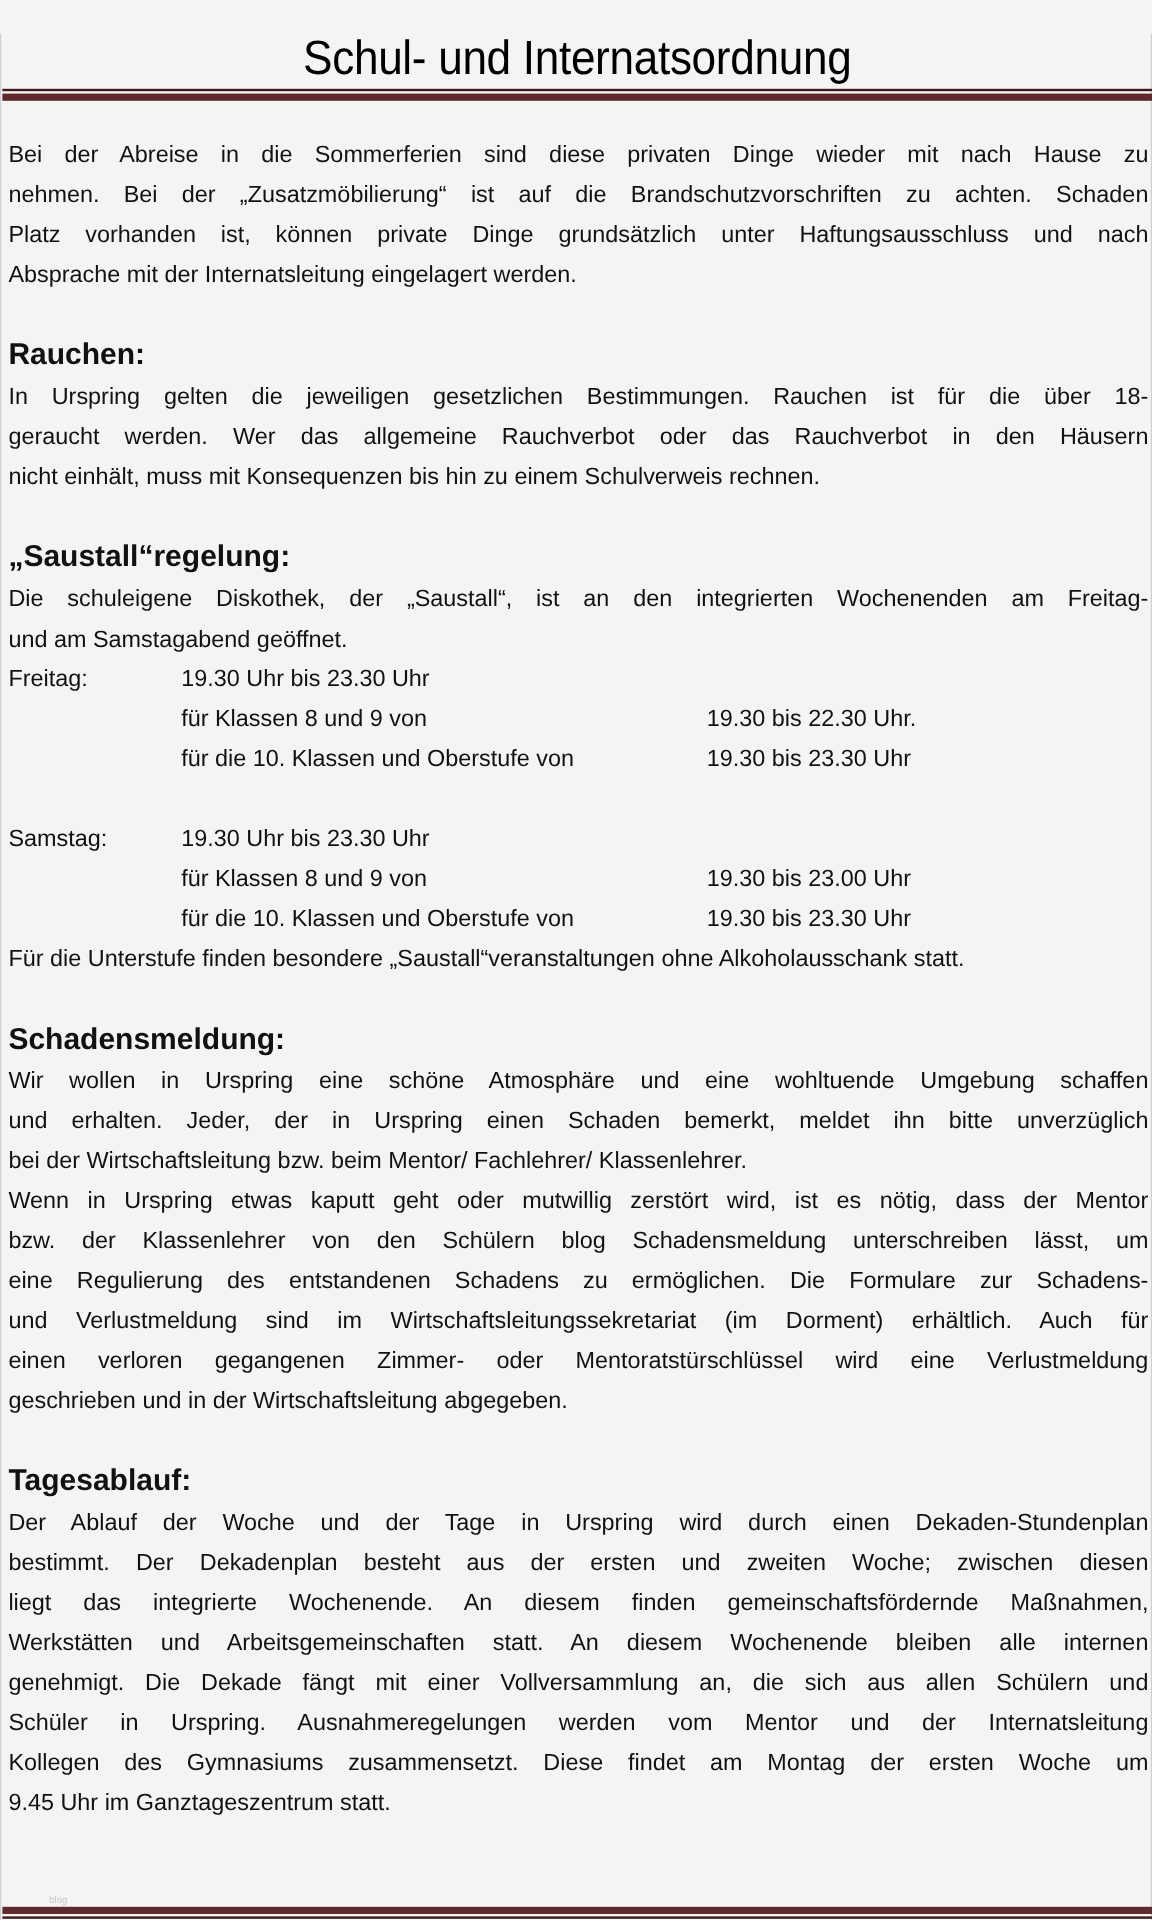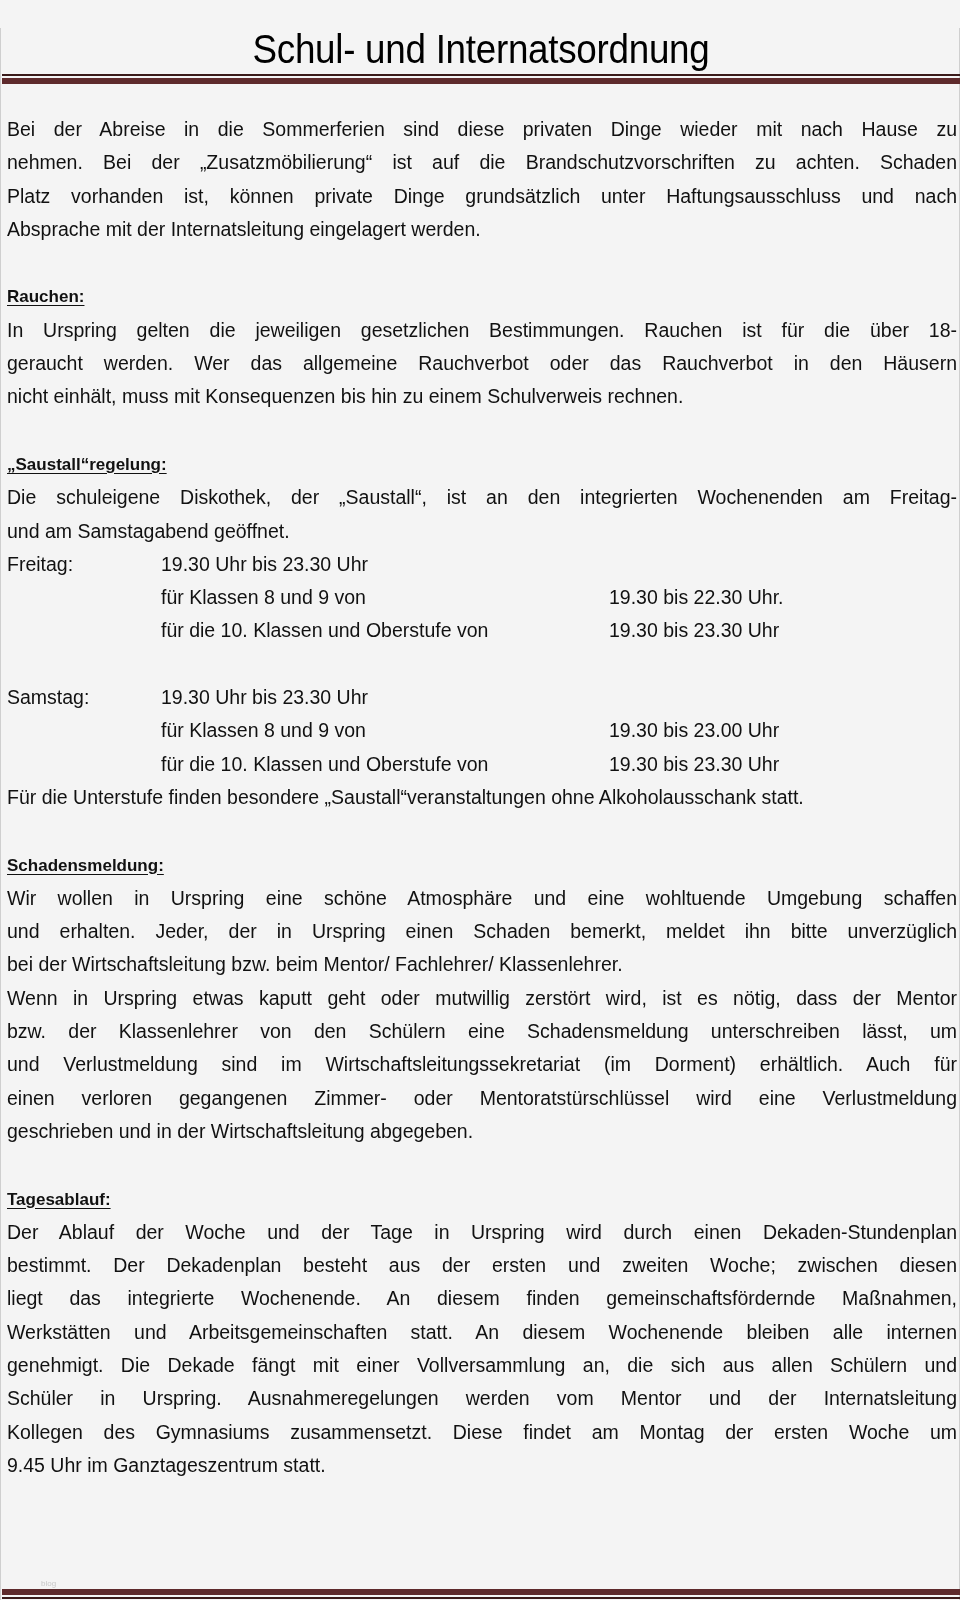--- a/index.html
+++ b/index.html
@@ -25,24 +25,24 @@
   .rule-thin { position: absolute; left: 1px; width: 958px; height: 2px; background: #3a1a1a; }
   .rule-thick { position: absolute; left: 1px; width: 958px; height: 6px; background: #5e2a2c; }
   .content {
     position: absolute; left: 6px; top: 85px; width: 950px;
     font-size: 19.5px; line-height: 33.3px;
   }
   .content p { margin: 0; text-align: justify; text-align-last: left; }
   .content .justify-all { text-align-last: justify; }
   .gap { height: 33.3px; }
   .heading {
-    font-weight: bold; text-decoration: underline; text-underline-offset: 3px;
-    font-size: 17px;
+    font-weight: bold; text-underline-offset: 3px;
+    font-size: 25px;
   }
-  .sched-row { display: flex; height: 33.3px; gap: 10px; }
+  .sched-row { display: flex; height: 33.3px; }
   .sched-day { width: 144px; }
   .sched-desc { width: 438px; }
   .sched-time { flex: 1; }
   .watermark {
     position: absolute; left: 40px; top: 1551px; font-size: 8px; color: #c8c8c8;
   }
   .footer {
     position: absolute; left: 6px; top: 1571px; width: 950px;
     display: flex; justify-content: center;
     font-size: 19.5px; line-height: 26px; color: #111;
@@ -124,21 +124,22 @@
     </section>
 
     <div class="gap"></div>
 
     <section>
       <p><span class="heading">Schadensmeldung:</span></p>
       <p class="justify-all">Wir wollen in Urspring eine schöne Atmosphäre und eine wohltuende Umgebung schaffen</p>
       <p class="justify-all">und erhalten. Jeder, der in Urspring einen Schaden bemerkt, meldet ihn bitte unverzüglich</p>
       <p>bei der Wirtschaftsleitung bzw. beim Mentor/ Fachlehrer/ Klassenlehrer.</p>
       <p class="justify-all">Wenn in Urspring etwas kaputt geht oder mutwillig zerstört wird, ist es nötig, dass der Mentor</p>
-      <p class="justify-all">bzw. der Klassenlehrer von den Schülern eine Schadensmeldung unterschreiben lässt, um</p>
+      <p class="justify-all">bzw. der Klassenlehrer von den Schülern blog Schadensmeldung unterschreiben lässt, um</p>
+      <p class="justify-all">eine Regulierung des entstandenen Schadens zu ermöglichen. Die Formulare zur Schadens-</p>
       <p class="justify-all">und Verlustmeldung sind im Wirtschaftsleitungssekretariat (im Dorment) erhältlich. Auch für</p>
       <p class="justify-all">einen verloren gegangenen Zimmer- oder Mentoratstürschlüssel wird eine Verlustmeldung</p>
       <p>geschrieben und in der Wirtschaftsleitung abgegeben.</p>
     </section>
 
     <div class="gap"></div>
 
     <section>
       <p><span class="heading">Tagesablauf:</span></p>
       <p class="justify-all">Der Ablauf der Woche und der Tage in Urspring wird durch einen Dekaden-Stundenplan</p>

